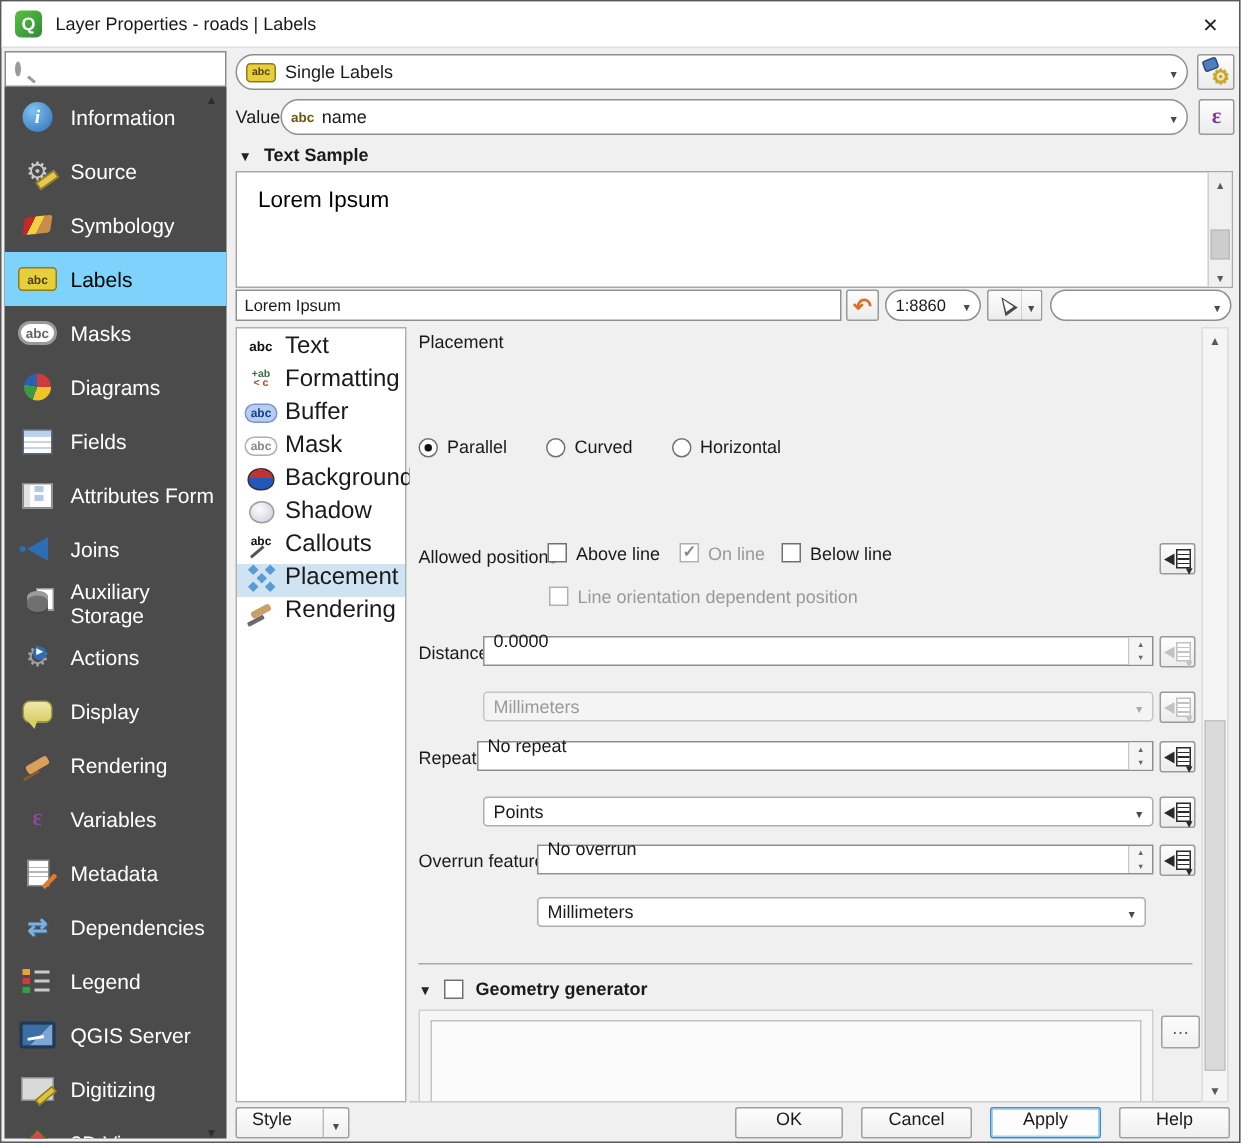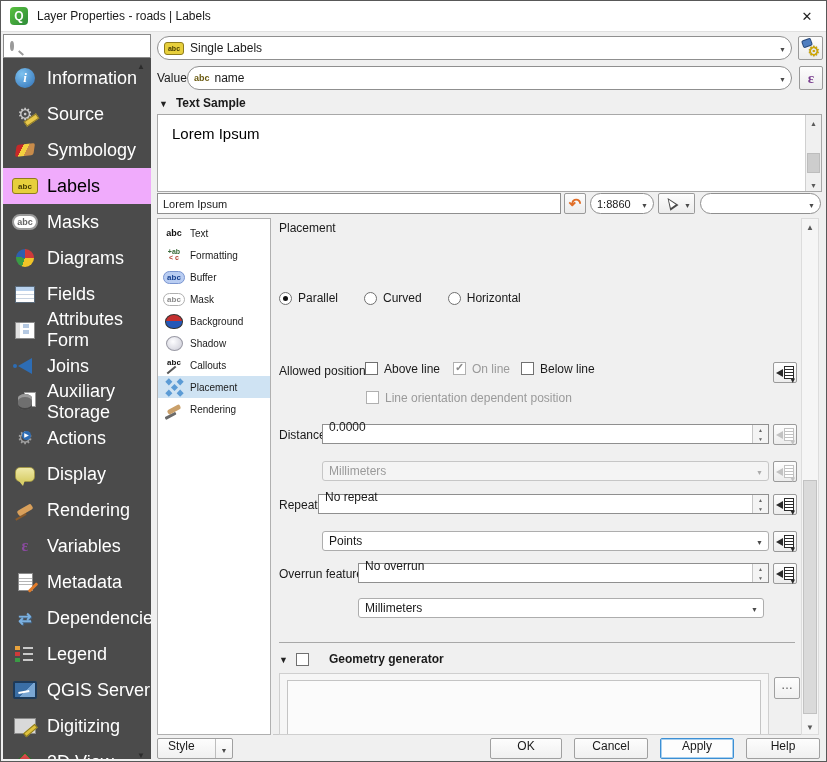--- a/index.html
+++ b/index.html
@@ -21,22 +21,22 @@
   .mag::after{content:"";position:absolute;width:6px;height:2px;background:#9a9a9a;transform:rotate(40deg);left:6px;top:9px}
   .search-input{flex:1;border:0;outline:0;background:transparent;height:100%;font:12px "Liberation Sans",sans-serif;padding:0 4px}
 
   
   .sidebar{position:absolute;left:2px;top:57px;width:148px;bottom:2px;background:#4b4b4b;overflow:hidden}
   .side-up{position:absolute;right:3px;top:0;width:14px;height:12px;text-align:center;z-index:3}
   .side-up::before{content:"▲";font-size:8px;color:#2c2c2c}
   .side-down{position:absolute;right:3px;bottom:0;width:14px;height:12px;text-align:center;z-index:3}
   .side-down::before{content:"▼";font-size:8px;color:#2c2c2c}
   .side-list{position:absolute;left:0;top:2px;right:0}
-  .side-item{height:36px;display:flex;align-items:center;color:#fff;font-size:18px;padding-left:7px;cursor:default}
-  .side-item.sel{background:#f0abfc;color:#000}
+  .side-item{height:36px;display:flex;align-items:center;color:#fff;font-size:14px;padding-left:7px;cursor:default}
+  .side-item.sel{background:#7dd3fc;color:#000}
   .si{position:relative;width:30px;min-width:30px;height:24px;margin-right:7px;display:flex;align-items:center;justify-content:center}
 
   .i-info::before{content:"i";display:flex;align-items:center;justify-content:center;width:20px;height:20px;border-radius:50%;
     background:radial-gradient(circle at 35% 30%,#7ec3f0,#2f6fb5);color:#fff;font:italic bold 13px "Liberation Serif",serif}
   .i-source::before{content:"⚙";font-size:17px;color:#c9c9c9}
   .i-source::after{content:"";position:absolute;width:13px;height:4px;background:#e8c84a;border:1px solid #8d7a2a;transform:rotate(-35deg);right:1px;bottom:3px}
   .i-symbology::before{content:"";width:18px;height:12px;background:linear-gradient(110deg,#c62828 0 32%,#f3d13f 32% 58%,#c98c4a 58%);transform:skewX(-14deg) rotate(-6deg);border-radius:2px}
   .i-labels-tag{width:26px;height:16px;background:#e7cf3c;border:1px solid #8f7c1d;border-radius:3px;display:flex;align-items:center;justify-content:center}
   .i-labels-tag::before{content:"abc";font-weight:bold;font-size:8px;color:#4a3f00}
   .i-masks::before{content:"abc";font-weight:bold;font-size:9px;color:#666;background:#fff;border:2px solid #9a9a9a;border-radius:8px;padding:1px 3px}
@@ -130,21 +130,21 @@
   .maptool-btn::after{content:"";position:absolute;left:9px;top:5px;border-left:3px solid transparent;border-right:3px solid transparent;border-bottom:8px solid #fff;transform:rotate(-35deg)}
   .maptool-caret{position:absolute;left:524px;top:0;width:14px;height:21px;border:1px solid #9a9a9a;border-left:0;border-radius:0 2px 2px 0;background:linear-gradient(#fdfdfd,#ececec);display:flex;align-items:center;justify-content:center}
   .preset-combo{position:absolute;left:543px;top:0;width:121px;height:21px}
   .hdots{position:absolute;left:420px;top:213px;color:#8a8a8a;font-size:10px;letter-spacing:2px}
   .hdots::before{content:"·····"}
   .vdots{position:absolute;left:268px;top:455px;color:#8a8a8a;font-size:10px;line-height:5px;width:4px}
   .vdots::before{content:"· · ·";display:block;transform:rotate(90deg);transform-origin:2px 8px;white-space:nowrap}
 
   
   .tabs{position:absolute;left:156px;top:217px;width:114px;height:517px;background:#fff;border:1px solid #b0b0b0;padding-top:3px}
-  .tab{height:22px;display:flex;align-items:center;padding-left:3px;font-size:10px;position:relative}
+  .tab{height:22px;display:flex;align-items:flex-start;padding-left:3px;font-size:16px;position:relative}
   .tab.sel{background:#cfe3f3}
   .ti{position:relative;width:26px;min-width:26px;height:18px;display:flex;align-items:center;justify-content:center;margin-right:3px}
   .t-text::before{content:"abc";font-weight:bold;font-size:9px;color:#111}
   .t-format{flex-direction:column;line-height:6px}
   .t-format::before{content:"+ab";font-weight:bold;font-size:7px;color:#3a6a3a}
   .t-format::after{content:"< c";font-weight:bold;font-size:7px;color:#b04030}
   .t-buffer::before{content:"abc";font-weight:bold;font-size:8px;color:#16408f;background:#b9cdf2;border:1px solid #7a95d0;border-radius:7px;padding:1px 3px}
   .t-mask::before{content:"abc";font-weight:bold;font-size:8px;color:#8a8a8a;background:#fff;border:1px solid #b0b0b0;border-radius:7px;padding:1px 3px}
   .t-background::before{content:"";width:16px;height:13px;border-radius:50% 50% 46% 46%;background:linear-gradient(#c53030 0 45%,#2458b8 45%);border:1px solid #333}
   .t-shadow::before{content:"";width:15px;height:13px;border-radius:50%;background:radial-gradient(circle at 40% 35%,#fdfdff,#c9c9d4);border:1px solid #9a9aa5}
@@ -171,21 +171,21 @@
   .rep-label{position:absolute;left:6px;top:280px}
   .rep-spin{position:absolute;left:45px;top:276px;width:451px}
   .points{position:absolute;left:49px;top:313px;width:447px;height:20px}
   .ovr-label{position:absolute;left:6px;top:349px}
   .ovr-spin{position:absolute;left:85px;top:345px;width:411px}
   .unit2{position:absolute;left:85px;top:380px;width:406px;height:20px}
   .o1{left:500px;top:144px}.o2{left:500px;top:206px}.o3{left:500px;top:243px}
   .o4{left:500px;top:276px}.o5{left:500px;top:313px}.o6{left:500px;top:345px}
   .divider{position:absolute;left:6px;right:6px;top:424px;border-top:1px solid #a8a8a8}
   .geom-row{position:absolute;left:6px;top:434px;display:flex;align-items:center}
-  .geom-title{font-weight:bold;margin-left:20px}
+  .geom-title{font-weight:bold;margin-left:8px}
   .geom-area{position:absolute;left:6px;top:455px;width:490px;height:62px;background:#f6f6f6;border:1px solid #cfcfcf}
   .geom-inner{position:absolute;left:7px;top:6px;right:7px;bottom:0;background:#fbfbfb;border:1px solid #c4c4c4;border-bottom:0}
   .dots-btn{position:absolute;left:501px;top:459px;width:26px;height:22px}
   .dots-btn::before{content:"…";color:#555}
 
   
   .vscroll{position:absolute;left:800px;top:217px;width:18px;height:517px;background:#f5f5f5;border:1px solid #dcdcdc}
   .vs-up{position:absolute;top:0;left:0;right:0;height:15px;text-align:center}
   .vs-up::before{content:"▲";font-size:8px;color:#5a5a5a}
   .vs-down{position:absolute;bottom:0;left:0;right:0;height:15px;text-align:center}

